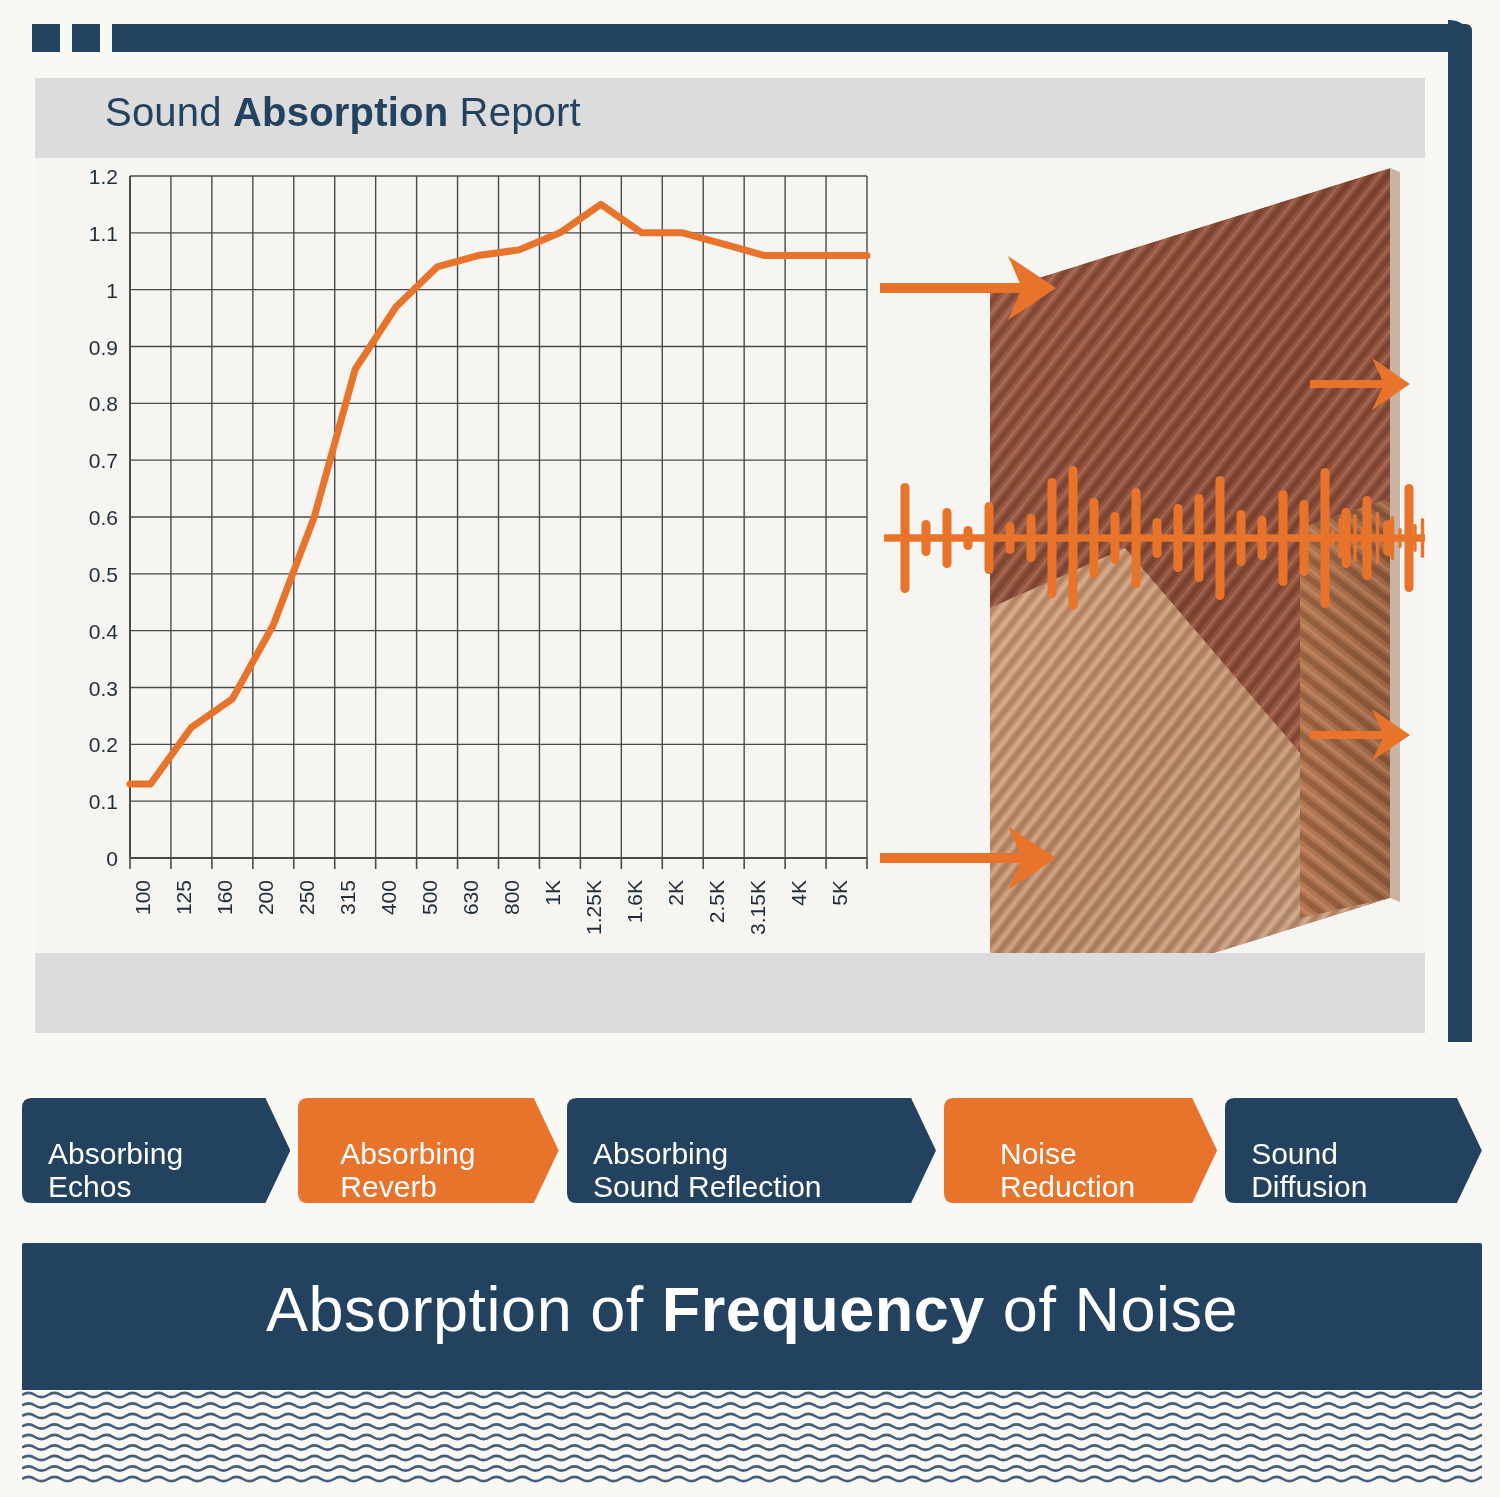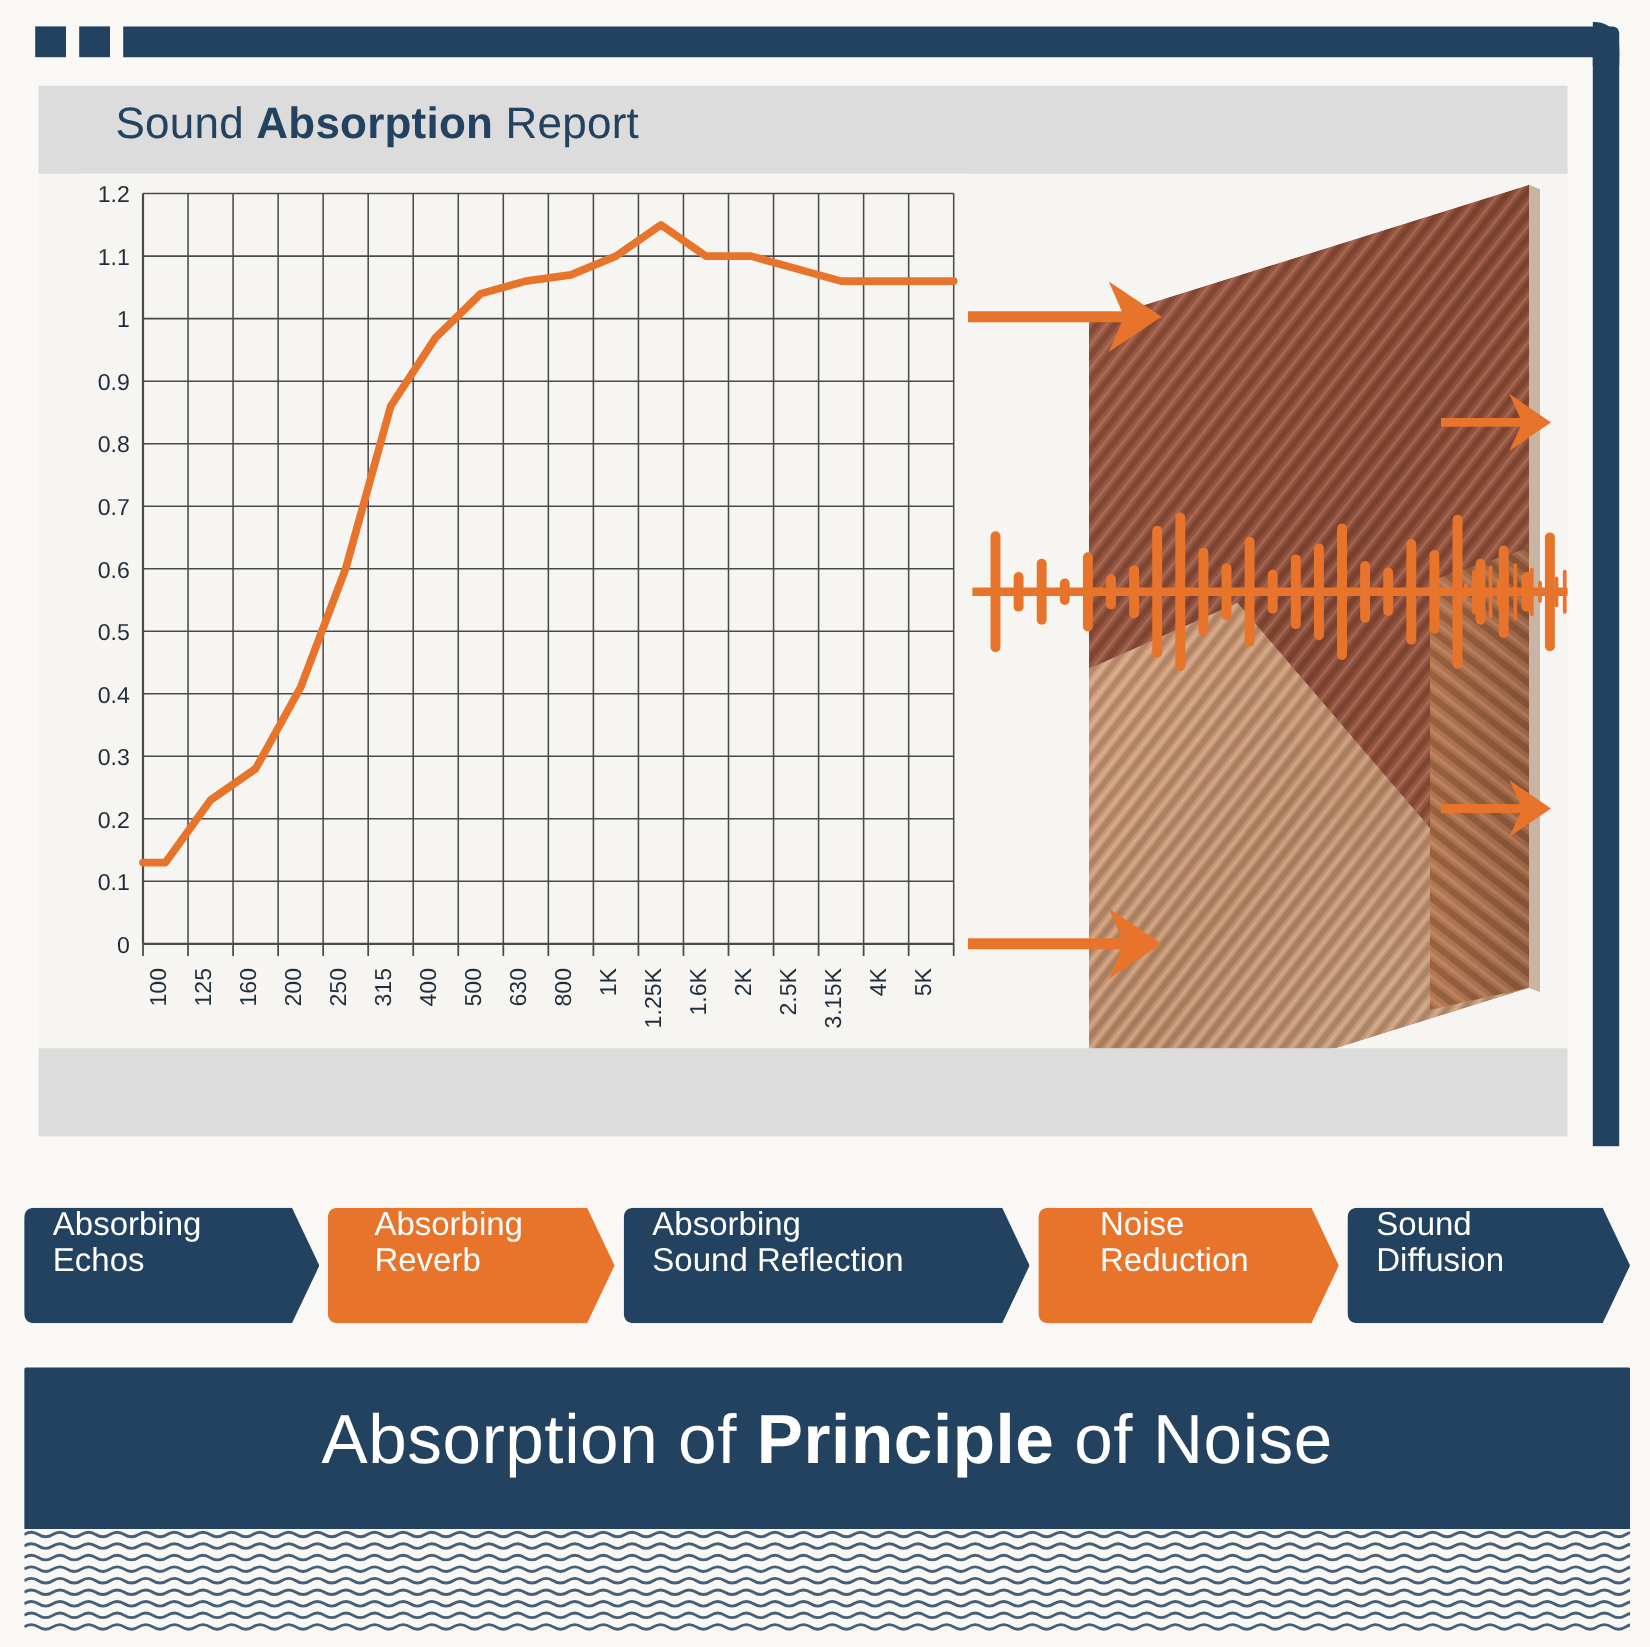--- a/index.html
+++ b/index.html
@@ -60,21 +60,21 @@
     position:absolute;left:835px;top:80px;width:555px;height:795px;
   }
   #panel-svg{display:block;}
 
   
   #badge-row{
     position:absolute;left:22px;top:1098px;width:1460px;height:105px;
     display:flex;align-items:stretch;
   }
   .badge{
-    position:relative;height:105px;display:flex;align-items:flex-start;
+    position:relative;height:105px;display:flex;align-items:flex-end;
     color:#ffffff;font-size:30px;line-height:1.08;font-weight:normal;
     box-sizing:border-box;
   }
   .badge .btxt{position:relative;z-index:2;padding-left:26px;white-space:pre-line;}
   .badge .bshape{position:absolute;left:0;top:0;width:100%;height:100%;z-index:1;}
 
   
   #bottom-banner{
     position:absolute;left:22px;top:1243px;width:1460px;height:240px;
     background:#faf8f4;overflow:hidden;border-radius:2px;
@@ -364,21 +364,21 @@
       <svg class="bshape" viewBox="0 0 268 105" preserveAspectRatio="none">
         <path d="M 10 0 L 242 0 L 268 52.5 L 242 105 L 10 105 Q 0 105 0 95 L 0 10 Q 0 0 10 0 Z" fill="#22425f"></path>
       </svg>
       <span class="btxt">Sound
 Diffusion</span>
     </div>
   </div>
 
 <div id="bottom-banner">
   <div id="banner-top"></div>
-  <div id="banner-title"><span>Absorption of </span><b>Principle</b><span> of Noise</span></div>
+  <div id="banner-title"><span>Absorption of </span><b>Frequency</b><span> of Noise</span></div>
   <svg id="banner-waves" viewBox="0 0 1460 93" preserveAspectRatio="none">
       <path d="M 0 5 q 6.5 -4.2 13 0 q 6.5 4.2 13 0 q 6.5 -4.2 13 0 q 6.5 4.2 13 0 q 6.5 -4.2 13 0 q 6.5 4.2 13 0 q 6.5 -4.2 13 0 q 6.5 4.2 13 0 q 6.5 -4.2 13 0 q 6.5 4.2 13 0 q 6.5 -4.2 13 0 q 6.5 4.2 13 0 q 6.5 -4.2 13 0 q 6.5 4.2 13 0 q 6.5 -4.2 13 0 q 6.5 4.2 13 0 q 6.5 -4.2 13 0 q 6.5 4.2 13 0 q 6.5 -4.2 13 0 q 6.5 4.2 13 0 q 6.5 -4.2 13 0 q 6.5 4.2 13 0 q 6.5 -4.2 13 0 q 6.5 4.2 13 0 q 6.5 -4.2 13 0 q 6.5 4.2 13 0 q 6.5 -4.2 13 0 q 6.5 4.2 13 0 q 6.5 -4.2 13 0 q 6.5 4.2 13 0 q 6.5 -4.2 13 0 q 6.5 4.2 13 0 q 6.5 -4.2 13 0 q 6.5 4.2 13 0 q 6.5 -4.2 13 0 q 6.5 4.2 13 0 q 6.5 -4.2 13 0 q 6.5 4.2 13 0 q 6.5 -4.2 13 0 q 6.5 4.2 13 0 q 6.5 -4.2 13 0 q 6.5 4.2 13 0 q 6.5 -4.2 13 0 q 6.5 4.2 13 0 q 6.5 -4.2 13 0 q 6.5 4.2 13 0 q 6.5 -4.2 13 0 q 6.5 4.2 13 0 q 6.5 -4.2 13 0 q 6.5 4.2 13 0 q 6.5 -4.2 13 0 q 6.5 4.2 13 0 q 6.5 -4.2 13 0 q 6.5 4.2 13 0 q 6.5 -4.2 13 0 q 6.5 4.2 13 0 q 6.5 -4.2 13 0 q 6.5 4.2 13 0 q 6.5 -4.2 13 0 q 6.5 4.2 13 0 q 6.5 -4.2 13 0 q 6.5 4.2 13 0 q 6.5 -4.2 13 0 q 6.5 4.2 13 0 q 6.5 -4.2 13 0 q 6.5 4.2 13 0 q 6.5 -4.2 13 0 q 6.5 4.2 13 0 q 6.5 -4.2 13 0 q 6.5 4.2 13 0 q 6.5 -4.2 13 0 q 6.5 4.2 13 0 q 6.5 -4.2 13 0 q 6.5 4.2 13 0 q 6.5 -4.2 13 0 q 6.5 4.2 13 0 q 6.5 -4.2 13 0 q 6.5 4.2 13 0 q 6.5 -4.2 13 0 q 6.5 4.2 13 0 q 6.5 -4.2 13 0 q 6.5 4.2 13 0 q 6.5 -4.2 13 0 q 6.5 4.2 13 0 q 6.5 -4.2 13 0 q 6.5 4.2 13 0 q 6.5 -4.2 13 0 q 6.5 4.2 13 0 q 6.5 -4.2 13 0 q 6.5 4.2 13 0 q 6.5 -4.2 13 0 q 6.5 4.2 13 0 q 6.5 -4.2 13 0 q 6.5 4.2 13 0 q 6.5 -4.2 13 0 q 6.5 4.2 13 0 q 6.5 -4.2 13 0 q 6.5 4.2 13 0 q 6.5 -4.2 13 0 q 6.5 4.2 13 0 q 6.5 -4.2 13 0 q 6.5 4.2 13 0 q 6.5 -4.2 13 0 q 6.5 4.2 13 0 q 6.5 -4.2 13 0 q 6.5 4.2 13 0 q 6.5 -4.2 13 0 q 6.5 4.2 13 0 q 6.5 -4.2 13 0 q 6.5 4.2 13 0 q 6.5 -4.2 13 0 q 6.5 4.2 13 0 q 6.5 -4.2 13 0 q 6.5 4.2 13 0" fill="none" stroke="#2c4a68" stroke-width="2.6" opacity="0.88"></path>
       <path d="M 0 15.5 q 6.5 -4.2 13 0 q 6.5 4.2 13 0 q 6.5 -4.2 13 0 q 6.5 4.2 13 0 q 6.5 -4.2 13 0 q 6.5 4.2 13 0 q 6.5 -4.2 13 0 q 6.5 4.2 13 0 q 6.5 -4.2 13 0 q 6.5 4.2 13 0 q 6.5 -4.2 13 0 q 6.5 4.2 13 0 q 6.5 -4.2 13 0 q 6.5 4.2 13 0 q 6.5 -4.2 13 0 q 6.5 4.2 13 0 q 6.5 -4.2 13 0 q 6.5 4.2 13 0 q 6.5 -4.2 13 0 q 6.5 4.2 13 0 q 6.5 -4.2 13 0 q 6.5 4.2 13 0 q 6.5 -4.2 13 0 q 6.5 4.2 13 0 q 6.5 -4.2 13 0 q 6.5 4.2 13 0 q 6.5 -4.2 13 0 q 6.5 4.2 13 0 q 6.5 -4.2 13 0 q 6.5 4.2 13 0 q 6.5 -4.2 13 0 q 6.5 4.2 13 0 q 6.5 -4.2 13 0 q 6.5 4.2 13 0 q 6.5 -4.2 13 0 q 6.5 4.2 13 0 q 6.5 -4.2 13 0 q 6.5 4.2 13 0 q 6.5 -4.2 13 0 q 6.5 4.2 13 0 q 6.5 -4.2 13 0 q 6.5 4.2 13 0 q 6.5 -4.2 13 0 q 6.5 4.2 13 0 q 6.5 -4.2 13 0 q 6.5 4.2 13 0 q 6.5 -4.2 13 0 q 6.5 4.2 13 0 q 6.5 -4.2 13 0 q 6.5 4.2 13 0 q 6.5 -4.2 13 0 q 6.5 4.2 13 0 q 6.5 -4.2 13 0 q 6.5 4.2 13 0 q 6.5 -4.2 13 0 q 6.5 4.2 13 0 q 6.5 -4.2 13 0 q 6.5 4.2 13 0 q 6.5 -4.2 13 0 q 6.5 4.2 13 0 q 6.5 -4.2 13 0 q 6.5 4.2 13 0 q 6.5 -4.2 13 0 q 6.5 4.2 13 0 q 6.5 -4.2 13 0 q 6.5 4.2 13 0 q 6.5 -4.2 13 0 q 6.5 4.2 13 0 q 6.5 -4.2 13 0 q 6.5 4.2 13 0 q 6.5 -4.2 13 0 q 6.5 4.2 13 0 q 6.5 -4.2 13 0 q 6.5 4.2 13 0 q 6.5 -4.2 13 0 q 6.5 4.2 13 0 q 6.5 -4.2 13 0 q 6.5 4.2 13 0 q 6.5 -4.2 13 0 q 6.5 4.2 13 0 q 6.5 -4.2 13 0 q 6.5 4.2 13 0 q 6.5 -4.2 13 0 q 6.5 4.2 13 0 q 6.5 -4.2 13 0 q 6.5 4.2 13 0 q 6.5 -4.2 13 0 q 6.5 4.2 13 0 q 6.5 -4.2 13 0 q 6.5 4.2 13 0 q 6.5 -4.2 13 0 q 6.5 4.2 13 0 q 6.5 -4.2 13 0 q 6.5 4.2 13 0 q 6.5 -4.2 13 0 q 6.5 4.2 13 0 q 6.5 -4.2 13 0 q 6.5 4.2 13 0 q 6.5 -4.2 13 0 q 6.5 4.2 13 0 q 6.5 -4.2 13 0 q 6.5 4.2 13 0 q 6.5 -4.2 13 0 q 6.5 4.2 13 0 q 6.5 -4.2 13 0 q 6.5 4.2 13 0 q 6.5 -4.2 13 0 q 6.5 4.2 13 0 q 6.5 -4.2 13 0 q 6.5 4.2 13 0 q 6.5 -4.2 13 0 q 6.5 4.2 13 0 q 6.5 -4.2 13 0 q 6.5 4.2 13 0" fill="none" stroke="#2c4a68" stroke-width="2.6" opacity="0.88"></path>
       <path d="M 0 26 q 6.5 -4.2 13 0 q 6.5 4.2 13 0 q 6.5 -4.2 13 0 q 6.5 4.2 13 0 q 6.5 -4.2 13 0 q 6.5 4.2 13 0 q 6.5 -4.2 13 0 q 6.5 4.2 13 0 q 6.5 -4.2 13 0 q 6.5 4.2 13 0 q 6.5 -4.2 13 0 q 6.5 4.2 13 0 q 6.5 -4.2 13 0 q 6.5 4.2 13 0 q 6.5 -4.2 13 0 q 6.5 4.2 13 0 q 6.5 -4.2 13 0 q 6.5 4.2 13 0 q 6.5 -4.2 13 0 q 6.5 4.2 13 0 q 6.5 -4.2 13 0 q 6.5 4.2 13 0 q 6.5 -4.2 13 0 q 6.5 4.2 13 0 q 6.5 -4.2 13 0 q 6.5 4.2 13 0 q 6.5 -4.2 13 0 q 6.5 4.2 13 0 q 6.5 -4.2 13 0 q 6.5 4.2 13 0 q 6.5 -4.2 13 0 q 6.5 4.2 13 0 q 6.5 -4.2 13 0 q 6.5 4.2 13 0 q 6.5 -4.2 13 0 q 6.5 4.2 13 0 q 6.5 -4.2 13 0 q 6.5 4.2 13 0 q 6.5 -4.2 13 0 q 6.5 4.2 13 0 q 6.5 -4.2 13 0 q 6.5 4.2 13 0 q 6.5 -4.2 13 0 q 6.5 4.2 13 0 q 6.5 -4.2 13 0 q 6.5 4.2 13 0 q 6.5 -4.2 13 0 q 6.5 4.2 13 0 q 6.5 -4.2 13 0 q 6.5 4.2 13 0 q 6.5 -4.2 13 0 q 6.5 4.2 13 0 q 6.5 -4.2 13 0 q 6.5 4.2 13 0 q 6.5 -4.2 13 0 q 6.5 4.2 13 0 q 6.5 -4.2 13 0 q 6.5 4.2 13 0 q 6.5 -4.2 13 0 q 6.5 4.2 13 0 q 6.5 -4.2 13 0 q 6.5 4.2 13 0 q 6.5 -4.2 13 0 q 6.5 4.2 13 0 q 6.5 -4.2 13 0 q 6.5 4.2 13 0 q 6.5 -4.2 13 0 q 6.5 4.2 13 0 q 6.5 -4.2 13 0 q 6.5 4.2 13 0 q 6.5 -4.2 13 0 q 6.5 4.2 13 0 q 6.5 -4.2 13 0 q 6.5 4.2 13 0 q 6.5 -4.2 13 0 q 6.5 4.2 13 0 q 6.5 -4.2 13 0 q 6.5 4.2 13 0 q 6.5 -4.2 13 0 q 6.5 4.2 13 0 q 6.5 -4.2 13 0 q 6.5 4.2 13 0 q 6.5 -4.2 13 0 q 6.5 4.2 13 0 q 6.5 -4.2 13 0 q 6.5 4.2 13 0 q 6.5 -4.2 13 0 q 6.5 4.2 13 0 q 6.5 -4.2 13 0 q 6.5 4.2 13 0 q 6.5 -4.2 13 0 q 6.5 4.2 13 0 q 6.5 -4.2 13 0 q 6.5 4.2 13 0 q 6.5 -4.2 13 0 q 6.5 4.2 13 0 q 6.5 -4.2 13 0 q 6.5 4.2 13 0 q 6.5 -4.2 13 0 q 6.5 4.2 13 0 q 6.5 -4.2 13 0 q 6.5 4.2 13 0 q 6.5 -4.2 13 0 q 6.5 4.2 13 0 q 6.5 -4.2 13 0 q 6.5 4.2 13 0 q 6.5 -4.2 13 0 q 6.5 4.2 13 0 q 6.5 -4.2 13 0 q 6.5 4.2 13 0 q 6.5 -4.2 13 0 q 6.5 4.2 13 0 q 6.5 -4.2 13 0 q 6.5 4.2 13 0" fill="none" stroke="#2c4a68" stroke-width="2.6" opacity="0.88"></path>
       <path d="M 0 36.5 q 6.5 -4.2 13 0 q 6.5 4.2 13 0 q 6.5 -4.2 13 0 q 6.5 4.2 13 0 q 6.5 -4.2 13 0 q 6.5 4.2 13 0 q 6.5 -4.2 13 0 q 6.5 4.2 13 0 q 6.5 -4.2 13 0 q 6.5 4.2 13 0 q 6.5 -4.2 13 0 q 6.5 4.2 13 0 q 6.5 -4.2 13 0 q 6.5 4.2 13 0 q 6.5 -4.2 13 0 q 6.5 4.2 13 0 q 6.5 -4.2 13 0 q 6.5 4.2 13 0 q 6.5 -4.2 13 0 q 6.5 4.2 13 0 q 6.5 -4.2 13 0 q 6.5 4.2 13 0 q 6.5 -4.2 13 0 q 6.5 4.2 13 0 q 6.5 -4.2 13 0 q 6.5 4.2 13 0 q 6.5 -4.2 13 0 q 6.5 4.2 13 0 q 6.5 -4.2 13 0 q 6.5 4.2 13 0 q 6.5 -4.2 13 0 q 6.5 4.2 13 0 q 6.5 -4.2 13 0 q 6.5 4.2 13 0 q 6.5 -4.2 13 0 q 6.5 4.2 13 0 q 6.5 -4.2 13 0 q 6.5 4.2 13 0 q 6.5 -4.2 13 0 q 6.5 4.2 13 0 q 6.5 -4.2 13 0 q 6.5 4.2 13 0 q 6.5 -4.2 13 0 q 6.5 4.2 13 0 q 6.5 -4.2 13 0 q 6.5 4.2 13 0 q 6.5 -4.2 13 0 q 6.5 4.2 13 0 q 6.5 -4.2 13 0 q 6.5 4.2 13 0 q 6.5 -4.2 13 0 q 6.5 4.2 13 0 q 6.5 -4.2 13 0 q 6.5 4.2 13 0 q 6.5 -4.2 13 0 q 6.5 4.2 13 0 q 6.5 -4.2 13 0 q 6.5 4.2 13 0 q 6.5 -4.2 13 0 q 6.5 4.2 13 0 q 6.5 -4.2 13 0 q 6.5 4.2 13 0 q 6.5 -4.2 13 0 q 6.5 4.2 13 0 q 6.5 -4.2 13 0 q 6.5 4.2 13 0 q 6.5 -4.2 13 0 q 6.5 4.2 13 0 q 6.5 -4.2 13 0 q 6.5 4.2 13 0 q 6.5 -4.2 13 0 q 6.5 4.2 13 0 q 6.5 -4.2 13 0 q 6.5 4.2 13 0 q 6.5 -4.2 13 0 q 6.5 4.2 13 0 q 6.5 -4.2 13 0 q 6.5 4.2 13 0 q 6.5 -4.2 13 0 q 6.5 4.2 13 0 q 6.5 -4.2 13 0 q 6.5 4.2 13 0 q 6.5 -4.2 13 0 q 6.5 4.2 13 0 q 6.5 -4.2 13 0 q 6.5 4.2 13 0 q 6.5 -4.2 13 0 q 6.5 4.2 13 0 q 6.5 -4.2 13 0 q 6.5 4.2 13 0 q 6.5 -4.2 13 0 q 6.5 4.2 13 0 q 6.5 -4.2 13 0 q 6.5 4.2 13 0 q 6.5 -4.2 13 0 q 6.5 4.2 13 0 q 6.5 -4.2 13 0 q 6.5 4.2 13 0 q 6.5 -4.2 13 0 q 6.5 4.2 13 0 q 6.5 -4.2 13 0 q 6.5 4.2 13 0 q 6.5 -4.2 13 0 q 6.5 4.2 13 0 q 6.5 -4.2 13 0 q 6.5 4.2 13 0 q 6.5 -4.2 13 0 q 6.5 4.2 13 0 q 6.5 -4.2 13 0 q 6.5 4.2 13 0 q 6.5 -4.2 13 0 q 6.5 4.2 13 0 q 6.5 -4.2 13 0 q 6.5 4.2 13 0" fill="none" stroke="#2c4a68" stroke-width="2.6" opacity="0.88"></path>
       <path d="M 0 47 q 6.5 -4.2 13 0 q 6.5 4.2 13 0 q 6.5 -4.2 13 0 q 6.5 4.2 13 0 q 6.5 -4.2 13 0 q 6.5 4.2 13 0 q 6.5 -4.2 13 0 q 6.5 4.2 13 0 q 6.5 -4.2 13 0 q 6.5 4.2 13 0 q 6.5 -4.2 13 0 q 6.5 4.2 13 0 q 6.5 -4.2 13 0 q 6.5 4.2 13 0 q 6.5 -4.2 13 0 q 6.5 4.2 13 0 q 6.5 -4.2 13 0 q 6.5 4.2 13 0 q 6.5 -4.2 13 0 q 6.5 4.2 13 0 q 6.5 -4.2 13 0 q 6.5 4.2 13 0 q 6.5 -4.2 13 0 q 6.5 4.2 13 0 q 6.5 -4.2 13 0 q 6.5 4.2 13 0 q 6.5 -4.2 13 0 q 6.5 4.2 13 0 q 6.5 -4.2 13 0 q 6.5 4.2 13 0 q 6.5 -4.2 13 0 q 6.5 4.2 13 0 q 6.5 -4.2 13 0 q 6.5 4.2 13 0 q 6.5 -4.2 13 0 q 6.5 4.2 13 0 q 6.5 -4.2 13 0 q 6.5 4.2 13 0 q 6.5 -4.2 13 0 q 6.5 4.2 13 0 q 6.5 -4.2 13 0 q 6.5 4.2 13 0 q 6.5 -4.2 13 0 q 6.5 4.2 13 0 q 6.5 -4.2 13 0 q 6.5 4.2 13 0 q 6.5 -4.2 13 0 q 6.5 4.2 13 0 q 6.5 -4.2 13 0 q 6.5 4.2 13 0 q 6.5 -4.2 13 0 q 6.5 4.2 13 0 q 6.5 -4.2 13 0 q 6.5 4.2 13 0 q 6.5 -4.2 13 0 q 6.5 4.2 13 0 q 6.5 -4.2 13 0 q 6.5 4.2 13 0 q 6.5 -4.2 13 0 q 6.5 4.2 13 0 q 6.5 -4.2 13 0 q 6.5 4.2 13 0 q 6.5 -4.2 13 0 q 6.5 4.2 13 0 q 6.5 -4.2 13 0 q 6.5 4.2 13 0 q 6.5 -4.2 13 0 q 6.5 4.2 13 0 q 6.5 -4.2 13 0 q 6.5 4.2 13 0 q 6.5 -4.2 13 0 q 6.5 4.2 13 0 q 6.5 -4.2 13 0 q 6.5 4.2 13 0 q 6.5 -4.2 13 0 q 6.5 4.2 13 0 q 6.5 -4.2 13 0 q 6.5 4.2 13 0 q 6.5 -4.2 13 0 q 6.5 4.2 13 0 q 6.5 -4.2 13 0 q 6.5 4.2 13 0 q 6.5 -4.2 13 0 q 6.5 4.2 13 0 q 6.5 -4.2 13 0 q 6.5 4.2 13 0 q 6.5 -4.2 13 0 q 6.5 4.2 13 0 q 6.5 -4.2 13 0 q 6.5 4.2 13 0 q 6.5 -4.2 13 0 q 6.5 4.2 13 0 q 6.5 -4.2 13 0 q 6.5 4.2 13 0 q 6.5 -4.2 13 0 q 6.5 4.2 13 0 q 6.5 -4.2 13 0 q 6.5 4.2 13 0 q 6.5 -4.2 13 0 q 6.5 4.2 13 0 q 6.5 -4.2 13 0 q 6.5 4.2 13 0 q 6.5 -4.2 13 0 q 6.5 4.2 13 0 q 6.5 -4.2 13 0 q 6.5 4.2 13 0 q 6.5 -4.2 13 0 q 6.5 4.2 13 0 q 6.5 -4.2 13 0 q 6.5 4.2 13 0 q 6.5 -4.2 13 0 q 6.5 4.2 13 0 q 6.5 -4.2 13 0 q 6.5 4.2 13 0" fill="none" stroke="#2c4a68" stroke-width="2.6" opacity="0.88"></path>
       <path d="M 0 57.5 q 6.5 -4.2 13 0 q 6.5 4.2 13 0 q 6.5 -4.2 13 0 q 6.5 4.2 13 0 q 6.5 -4.2 13 0 q 6.5 4.2 13 0 q 6.5 -4.2 13 0 q 6.5 4.2 13 0 q 6.5 -4.2 13 0 q 6.5 4.2 13 0 q 6.5 -4.2 13 0 q 6.5 4.2 13 0 q 6.5 -4.2 13 0 q 6.5 4.2 13 0 q 6.5 -4.2 13 0 q 6.5 4.2 13 0 q 6.5 -4.2 13 0 q 6.5 4.2 13 0 q 6.5 -4.2 13 0 q 6.5 4.2 13 0 q 6.5 -4.2 13 0 q 6.5 4.2 13 0 q 6.5 -4.2 13 0 q 6.5 4.2 13 0 q 6.5 -4.2 13 0 q 6.5 4.2 13 0 q 6.5 -4.2 13 0 q 6.5 4.2 13 0 q 6.5 -4.2 13 0 q 6.5 4.2 13 0 q 6.5 -4.2 13 0 q 6.5 4.2 13 0 q 6.5 -4.2 13 0 q 6.5 4.2 13 0 q 6.5 -4.2 13 0 q 6.5 4.2 13 0 q 6.5 -4.2 13 0 q 6.5 4.2 13 0 q 6.5 -4.2 13 0 q 6.5 4.2 13 0 q 6.5 -4.2 13 0 q 6.5 4.2 13 0 q 6.5 -4.2 13 0 q 6.5 4.2 13 0 q 6.5 -4.2 13 0 q 6.5 4.2 13 0 q 6.5 -4.2 13 0 q 6.5 4.2 13 0 q 6.5 -4.2 13 0 q 6.5 4.2 13 0 q 6.5 -4.2 13 0 q 6.5 4.2 13 0 q 6.5 -4.2 13 0 q 6.5 4.2 13 0 q 6.5 -4.2 13 0 q 6.5 4.2 13 0 q 6.5 -4.2 13 0 q 6.5 4.2 13 0 q 6.5 -4.2 13 0 q 6.5 4.2 13 0 q 6.5 -4.2 13 0 q 6.5 4.2 13 0 q 6.5 -4.2 13 0 q 6.5 4.2 13 0 q 6.5 -4.2 13 0 q 6.5 4.2 13 0 q 6.5 -4.2 13 0 q 6.5 4.2 13 0 q 6.5 -4.2 13 0 q 6.5 4.2 13 0 q 6.5 -4.2 13 0 q 6.5 4.2 13 0 q 6.5 -4.2 13 0 q 6.5 4.2 13 0 q 6.5 -4.2 13 0 q 6.5 4.2 13 0 q 6.5 -4.2 13 0 q 6.5 4.2 13 0 q 6.5 -4.2 13 0 q 6.5 4.2 13 0 q 6.5 -4.2 13 0 q 6.5 4.2 13 0 q 6.5 -4.2 13 0 q 6.5 4.2 13 0 q 6.5 -4.2 13 0 q 6.5 4.2 13 0 q 6.5 -4.2 13 0 q 6.5 4.2 13 0 q 6.5 -4.2 13 0 q 6.5 4.2 13 0 q 6.5 -4.2 13 0 q 6.5 4.2 13 0 q 6.5 -4.2 13 0 q 6.5 4.2 13 0 q 6.5 -4.2 13 0 q 6.5 4.2 13 0 q 6.5 -4.2 13 0 q 6.5 4.2 13 0 q 6.5 -4.2 13 0 q 6.5 4.2 13 0 q 6.5 -4.2 13 0 q 6.5 4.2 13 0 q 6.5 -4.2 13 0 q 6.5 4.2 13 0 q 6.5 -4.2 13 0 q 6.5 4.2 13 0 q 6.5 -4.2 13 0 q 6.5 4.2 13 0 q 6.5 -4.2 13 0 q 6.5 4.2 13 0 q 6.5 -4.2 13 0 q 6.5 4.2 13 0 q 6.5 -4.2 13 0 q 6.5 4.2 13 0" fill="none" stroke="#2c4a68" stroke-width="2.6" opacity="0.88"></path>
       <path d="M 0 68 q 6.5 -4.2 13 0 q 6.5 4.2 13 0 q 6.5 -4.2 13 0 q 6.5 4.2 13 0 q 6.5 -4.2 13 0 q 6.5 4.2 13 0 q 6.5 -4.2 13 0 q 6.5 4.2 13 0 q 6.5 -4.2 13 0 q 6.5 4.2 13 0 q 6.5 -4.2 13 0 q 6.5 4.2 13 0 q 6.5 -4.2 13 0 q 6.5 4.2 13 0 q 6.5 -4.2 13 0 q 6.5 4.2 13 0 q 6.5 -4.2 13 0 q 6.5 4.2 13 0 q 6.5 -4.2 13 0 q 6.5 4.2 13 0 q 6.5 -4.2 13 0 q 6.5 4.2 13 0 q 6.5 -4.2 13 0 q 6.5 4.2 13 0 q 6.5 -4.2 13 0 q 6.5 4.2 13 0 q 6.5 -4.2 13 0 q 6.5 4.2 13 0 q 6.5 -4.2 13 0 q 6.5 4.2 13 0 q 6.5 -4.2 13 0 q 6.5 4.2 13 0 q 6.5 -4.2 13 0 q 6.5 4.2 13 0 q 6.5 -4.2 13 0 q 6.5 4.2 13 0 q 6.5 -4.2 13 0 q 6.5 4.2 13 0 q 6.5 -4.2 13 0 q 6.5 4.2 13 0 q 6.5 -4.2 13 0 q 6.5 4.2 13 0 q 6.5 -4.2 13 0 q 6.5 4.2 13 0 q 6.5 -4.2 13 0 q 6.5 4.2 13 0 q 6.5 -4.2 13 0 q 6.5 4.2 13 0 q 6.5 -4.2 13 0 q 6.5 4.2 13 0 q 6.5 -4.2 13 0 q 6.5 4.2 13 0 q 6.5 -4.2 13 0 q 6.5 4.2 13 0 q 6.5 -4.2 13 0 q 6.5 4.2 13 0 q 6.5 -4.2 13 0 q 6.5 4.2 13 0 q 6.5 -4.2 13 0 q 6.5 4.2 13 0 q 6.5 -4.2 13 0 q 6.5 4.2 13 0 q 6.5 -4.2 13 0 q 6.5 4.2 13 0 q 6.5 -4.2 13 0 q 6.5 4.2 13 0 q 6.5 -4.2 13 0 q 6.5 4.2 13 0 q 6.5 -4.2 13 0 q 6.5 4.2 13 0 q 6.5 -4.2 13 0 q 6.5 4.2 13 0 q 6.5 -4.2 13 0 q 6.5 4.2 13 0 q 6.5 -4.2 13 0 q 6.5 4.2 13 0 q 6.5 -4.2 13 0 q 6.5 4.2 13 0 q 6.5 -4.2 13 0 q 6.5 4.2 13 0 q 6.5 -4.2 13 0 q 6.5 4.2 13 0 q 6.5 -4.2 13 0 q 6.5 4.2 13 0 q 6.5 -4.2 13 0 q 6.5 4.2 13 0 q 6.5 -4.2 13 0 q 6.5 4.2 13 0 q 6.5 -4.2 13 0 q 6.5 4.2 13 0 q 6.5 -4.2 13 0 q 6.5 4.2 13 0 q 6.5 -4.2 13 0 q 6.5 4.2 13 0 q 6.5 -4.2 13 0 q 6.5 4.2 13 0 q 6.5 -4.2 13 0 q 6.5 4.2 13 0 q 6.5 -4.2 13 0 q 6.5 4.2 13 0 q 6.5 -4.2 13 0 q 6.5 4.2 13 0 q 6.5 -4.2 13 0 q 6.5 4.2 13 0 q 6.5 -4.2 13 0 q 6.5 4.2 13 0 q 6.5 -4.2 13 0 q 6.5 4.2 13 0 q 6.5 -4.2 13 0 q 6.5 4.2 13 0 q 6.5 -4.2 13 0 q 6.5 4.2 13 0 q 6.5 -4.2 13 0 q 6.5 4.2 13 0" fill="none" stroke="#2c4a68" stroke-width="2.6" opacity="0.88"></path>
       <path d="M 0 78.5 q 6.5 -4.2 13 0 q 6.5 4.2 13 0 q 6.5 -4.2 13 0 q 6.5 4.2 13 0 q 6.5 -4.2 13 0 q 6.5 4.2 13 0 q 6.5 -4.2 13 0 q 6.5 4.2 13 0 q 6.5 -4.2 13 0 q 6.5 4.2 13 0 q 6.5 -4.2 13 0 q 6.5 4.2 13 0 q 6.5 -4.2 13 0 q 6.5 4.2 13 0 q 6.5 -4.2 13 0 q 6.5 4.2 13 0 q 6.5 -4.2 13 0 q 6.5 4.2 13 0 q 6.5 -4.2 13 0 q 6.5 4.2 13 0 q 6.5 -4.2 13 0 q 6.5 4.2 13 0 q 6.5 -4.2 13 0 q 6.5 4.2 13 0 q 6.5 -4.2 13 0 q 6.5 4.2 13 0 q 6.5 -4.2 13 0 q 6.5 4.2 13 0 q 6.5 -4.2 13 0 q 6.5 4.2 13 0 q 6.5 -4.2 13 0 q 6.5 4.2 13 0 q 6.5 -4.2 13 0 q 6.5 4.2 13 0 q 6.5 -4.2 13 0 q 6.5 4.2 13 0 q 6.5 -4.2 13 0 q 6.5 4.2 13 0 q 6.5 -4.2 13 0 q 6.5 4.2 13 0 q 6.5 -4.2 13 0 q 6.5 4.2 13 0 q 6.5 -4.2 13 0 q 6.5 4.2 13 0 q 6.5 -4.2 13 0 q 6.5 4.2 13 0 q 6.5 -4.2 13 0 q 6.5 4.2 13 0 q 6.5 -4.2 13 0 q 6.5 4.2 13 0 q 6.5 -4.2 13 0 q 6.5 4.2 13 0 q 6.5 -4.2 13 0 q 6.5 4.2 13 0 q 6.5 -4.2 13 0 q 6.5 4.2 13 0 q 6.5 -4.2 13 0 q 6.5 4.2 13 0 q 6.5 -4.2 13 0 q 6.5 4.2 13 0 q 6.5 -4.2 13 0 q 6.5 4.2 13 0 q 6.5 -4.2 13 0 q 6.5 4.2 13 0 q 6.5 -4.2 13 0 q 6.5 4.2 13 0 q 6.5 -4.2 13 0 q 6.5 4.2 13 0 q 6.5 -4.2 13 0 q 6.5 4.2 13 0 q 6.5 -4.2 13 0 q 6.5 4.2 13 0 q 6.5 -4.2 13 0 q 6.5 4.2 13 0 q 6.5 -4.2 13 0 q 6.5 4.2 13 0 q 6.5 -4.2 13 0 q 6.5 4.2 13 0 q 6.5 -4.2 13 0 q 6.5 4.2 13 0 q 6.5 -4.2 13 0 q 6.5 4.2 13 0 q 6.5 -4.2 13 0 q 6.5 4.2 13 0 q 6.5 -4.2 13 0 q 6.5 4.2 13 0 q 6.5 -4.2 13 0 q 6.5 4.2 13 0 q 6.5 -4.2 13 0 q 6.5 4.2 13 0 q 6.5 -4.2 13 0 q 6.5 4.2 13 0 q 6.5 -4.2 13 0 q 6.5 4.2 13 0 q 6.5 -4.2 13 0 q 6.5 4.2 13 0 q 6.5 -4.2 13 0 q 6.5 4.2 13 0 q 6.5 -4.2 13 0 q 6.5 4.2 13 0 q 6.5 -4.2 13 0 q 6.5 4.2 13 0 q 6.5 -4.2 13 0 q 6.5 4.2 13 0 q 6.5 -4.2 13 0 q 6.5 4.2 13 0 q 6.5 -4.2 13 0 q 6.5 4.2 13 0 q 6.5 -4.2 13 0 q 6.5 4.2 13 0 q 6.5 -4.2 13 0 q 6.5 4.2 13 0 q 6.5 -4.2 13 0 q 6.5 4.2 13 0" fill="none" stroke="#2c4a68" stroke-width="2.6" opacity="0.88"></path>
       <path d="M 0 89 q 6.5 -4.2 13 0 q 6.5 4.2 13 0 q 6.5 -4.2 13 0 q 6.5 4.2 13 0 q 6.5 -4.2 13 0 q 6.5 4.2 13 0 q 6.5 -4.2 13 0 q 6.5 4.2 13 0 q 6.5 -4.2 13 0 q 6.5 4.2 13 0 q 6.5 -4.2 13 0 q 6.5 4.2 13 0 q 6.5 -4.2 13 0 q 6.5 4.2 13 0 q 6.5 -4.2 13 0 q 6.5 4.2 13 0 q 6.5 -4.2 13 0 q 6.5 4.2 13 0 q 6.5 -4.2 13 0 q 6.5 4.2 13 0 q 6.5 -4.2 13 0 q 6.5 4.2 13 0 q 6.5 -4.2 13 0 q 6.5 4.2 13 0 q 6.5 -4.2 13 0 q 6.5 4.2 13 0 q 6.5 -4.2 13 0 q 6.5 4.2 13 0 q 6.5 -4.2 13 0 q 6.5 4.2 13 0 q 6.5 -4.2 13 0 q 6.5 4.2 13 0 q 6.5 -4.2 13 0 q 6.5 4.2 13 0 q 6.5 -4.2 13 0 q 6.5 4.2 13 0 q 6.5 -4.2 13 0 q 6.5 4.2 13 0 q 6.5 -4.2 13 0 q 6.5 4.2 13 0 q 6.5 -4.2 13 0 q 6.5 4.2 13 0 q 6.5 -4.2 13 0 q 6.5 4.2 13 0 q 6.5 -4.2 13 0 q 6.5 4.2 13 0 q 6.5 -4.2 13 0 q 6.5 4.2 13 0 q 6.5 -4.2 13 0 q 6.5 4.2 13 0 q 6.5 -4.2 13 0 q 6.5 4.2 13 0 q 6.5 -4.2 13 0 q 6.5 4.2 13 0 q 6.5 -4.2 13 0 q 6.5 4.2 13 0 q 6.5 -4.2 13 0 q 6.5 4.2 13 0 q 6.5 -4.2 13 0 q 6.5 4.2 13 0 q 6.5 -4.2 13 0 q 6.5 4.2 13 0 q 6.5 -4.2 13 0 q 6.5 4.2 13 0 q 6.5 -4.2 13 0 q 6.5 4.2 13 0 q 6.5 -4.2 13 0 q 6.5 4.2 13 0 q 6.5 -4.2 13 0 q 6.5 4.2 13 0 q 6.5 -4.2 13 0 q 6.5 4.2 13 0 q 6.5 -4.2 13 0 q 6.5 4.2 13 0 q 6.5 -4.2 13 0 q 6.5 4.2 13 0 q 6.5 -4.2 13 0 q 6.5 4.2 13 0 q 6.5 -4.2 13 0 q 6.5 4.2 13 0 q 6.5 -4.2 13 0 q 6.5 4.2 13 0 q 6.5 -4.2 13 0 q 6.5 4.2 13 0 q 6.5 -4.2 13 0 q 6.5 4.2 13 0 q 6.5 -4.2 13 0 q 6.5 4.2 13 0 q 6.5 -4.2 13 0 q 6.5 4.2 13 0 q 6.5 -4.2 13 0 q 6.5 4.2 13 0 q 6.5 -4.2 13 0 q 6.5 4.2 13 0 q 6.5 -4.2 13 0 q 6.5 4.2 13 0 q 6.5 -4.2 13 0 q 6.5 4.2 13 0 q 6.5 -4.2 13 0 q 6.5 4.2 13 0 q 6.5 -4.2 13 0 q 6.5 4.2 13 0 q 6.5 -4.2 13 0 q 6.5 4.2 13 0 q 6.5 -4.2 13 0 q 6.5 4.2 13 0 q 6.5 -4.2 13 0 q 6.5 4.2 13 0 q 6.5 -4.2 13 0 q 6.5 4.2 13 0 q 6.5 -4.2 13 0 q 6.5 4.2 13 0 q 6.5 -4.2 13 0 q 6.5 4.2 13 0" fill="none" stroke="#2c4a68" stroke-width="2.6" opacity="0.88"></path>

